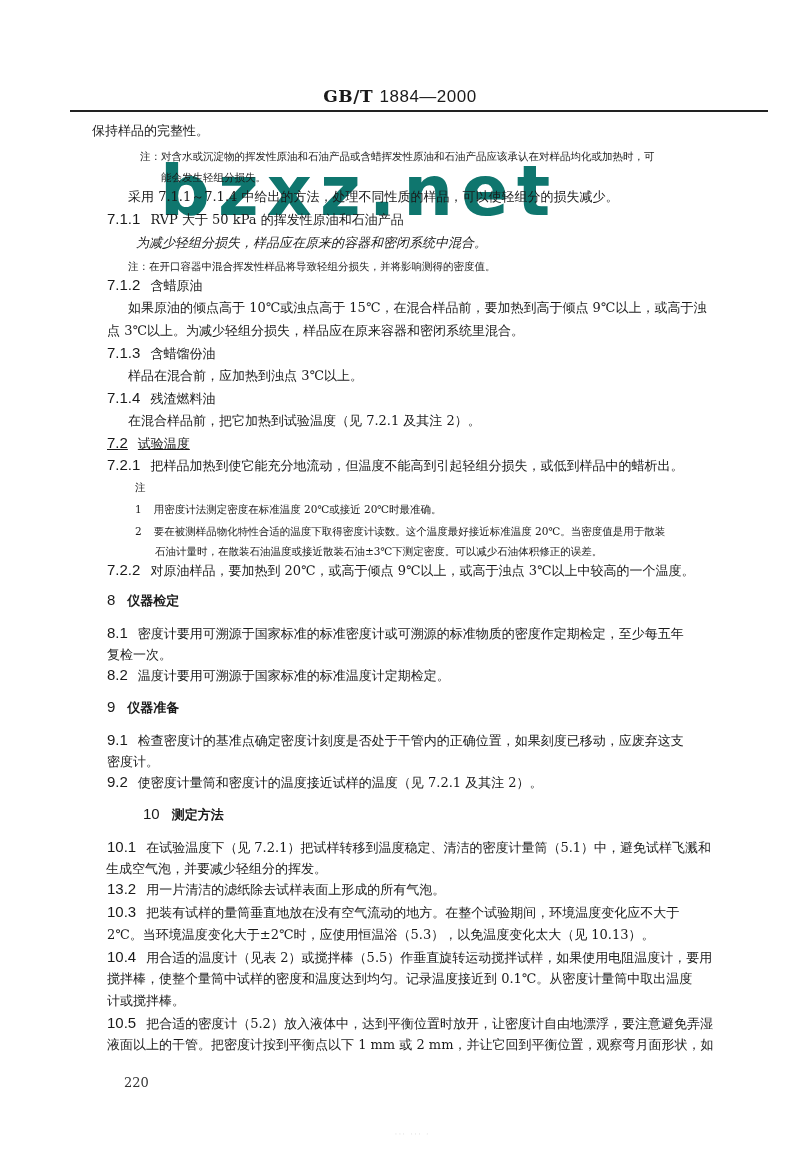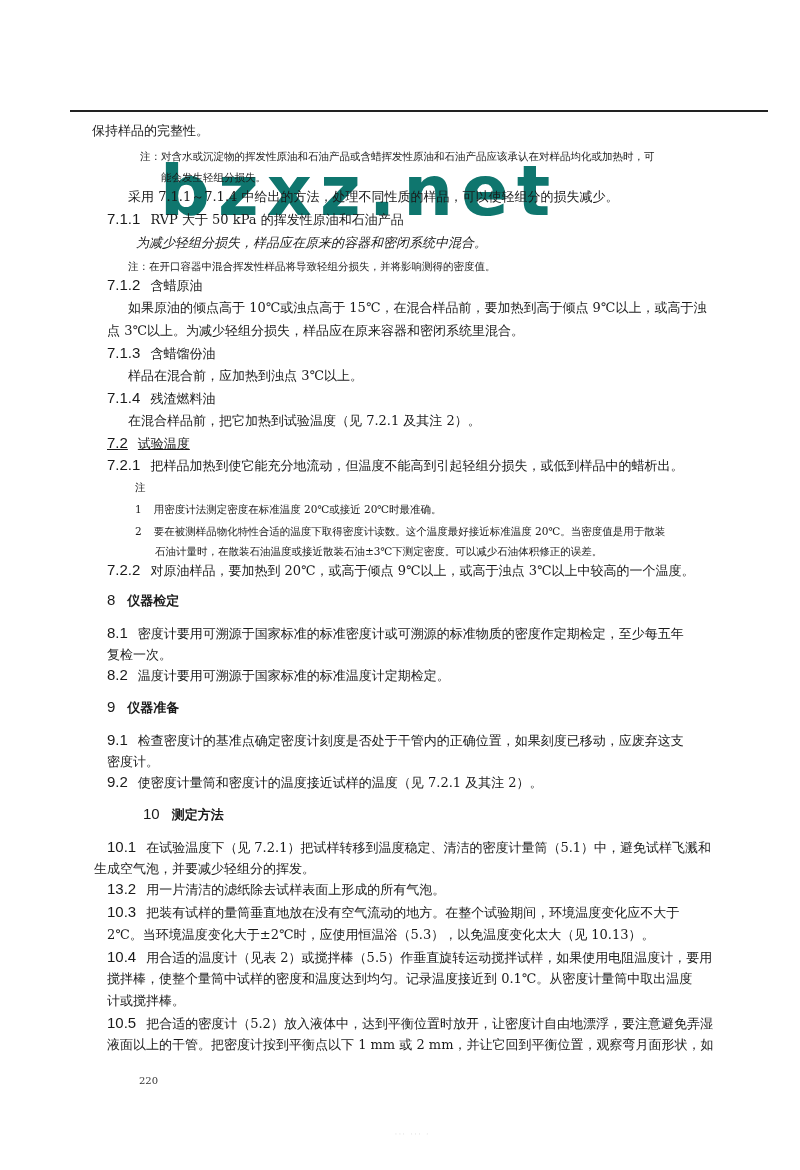--- a/index.html
+++ b/index.html
@@ -19,30 +19,34 @@
   .watermark {
     position: absolute; top: 150px; left: 160px; font-family: "DejaVu Sans", sans-serif;
     font-weight: bold; font-size: 70px; color: #0f766e; letter-spacing: 8px; z-index: 0;
   }
   .content { position: absolute; left: 0; top: 0; width: 800px; z-index: 1; }
   .ln { position: absolute; font-size: 13px; white-space: nowrap; line-height: 18px; }
   .sm { font-size: 10.5px; }
   .num { font-family: "Liberation Sans", sans-serif; font-size: 15px; margin-right: 10px; }
   .h { font-family: "DejaVu Sans", sans-serif; font-weight: bold; font-size: 13px; }
   .hnum { font-family: "Liberation Sans", sans-serif; font-size: 15px; font-weight: normal; margin-right: 12px; }
-  .pagenum { position: absolute; top: 1075px; left: 139px; font-size: 10px; color: #333; }
+  .pagenum { position: absolute; top: 1075px; left: 124px; font-size: 13px; color: #333; }
   .footer-dots { position: absolute; top: 1130px; left: 395px; font-size: 6px; color: #bbb; letter-spacing: 2px; }
 </style>
 </head>
 <body>
 
 <div class="page">
 
   <div class="watermark">bzxz.net</div>
 
+  <div class="header-title">
+    <span>GB/T</span>
+    <span class="std-num">1884—2000</span>
+  </div>
   <div class="header-rule"></div>
 
   <div class="content">
 
     <div class="ln" style="top:122px;left:92px;">保持样品的完整性。</div>
     <div class="ln sm" style="top:147px;left:140px;">注：对含水或沉淀物的挥发性原油和石油产品或含蜡挥发性原油和石油产品应该承认在对样品均化或加热时，可</div>
     <div class="ln sm" style="top:168px;left:161px;">能会发生轻组分损失。</div>
     <div class="ln" style="top:188px;left:128px;">采用 7.1.1～7.1.4 中给出的方法，处理不同性质的样品，可以使轻组分的损失减少。</div>
 
     <div class="ln" style="top:210px;left:107px;">
@@ -106,21 +110,21 @@
     <div class="ln" style="top:773px;left:107px;">
       <span class="num">9.2</span><span>使密度计量筒和密度计的温度接近试样的温度（见 7.2.1 及其注 2）。</span>
     </div>
 
     <div class="ln h" style="top:805px;left:107px;margin-left:36px;">
       <span class="hnum">10</span><span>测定方法</span>
     </div>
     <div class="ln" style="top:838px;left:107px;">
       <span class="num">10.1</span><span>在试验温度下（见 7.2.1）把试样转移到温度稳定、清洁的密度计量筒（5.1）中，避免试样飞溅和</span>
     </div>
-    <div class="ln" style="top:860px;left:94px;text-align:right;">生成空气泡，并要减少轻组分的挥发。</div>
+    <div class="ln" style="top:860px;left:106px;text-align:right;">生成空气泡，并要减少轻组分的挥发。</div>
     <div class="ln" style="top:880px;left:107px;">
       <span class="num">13.2</span><span>用一片清洁的滤纸除去试样表面上形成的所有气泡。</span>
     </div>
     <div class="ln" style="top:903px;left:107px;">
       <span class="num">10.3</span><span>把装有试样的量筒垂直地放在没有空气流动的地方。在整个试验期间，环境温度变化应不大于</span>
     </div>
     <div class="ln" style="top:926px;left:107px;">2℃。当环境温度变化大于±2℃时，应使用恒温浴（5.3），以免温度变化太大（见 10.13）。</div>
     <div class="ln" style="top:948px;left:107px;">
       <span class="num">10.4</span><span>用合适的温度计（见表 2）或搅拌棒（5.5）作垂直旋转运动搅拌试样，如果使用电阻温度计，要用</span>
     </div>

